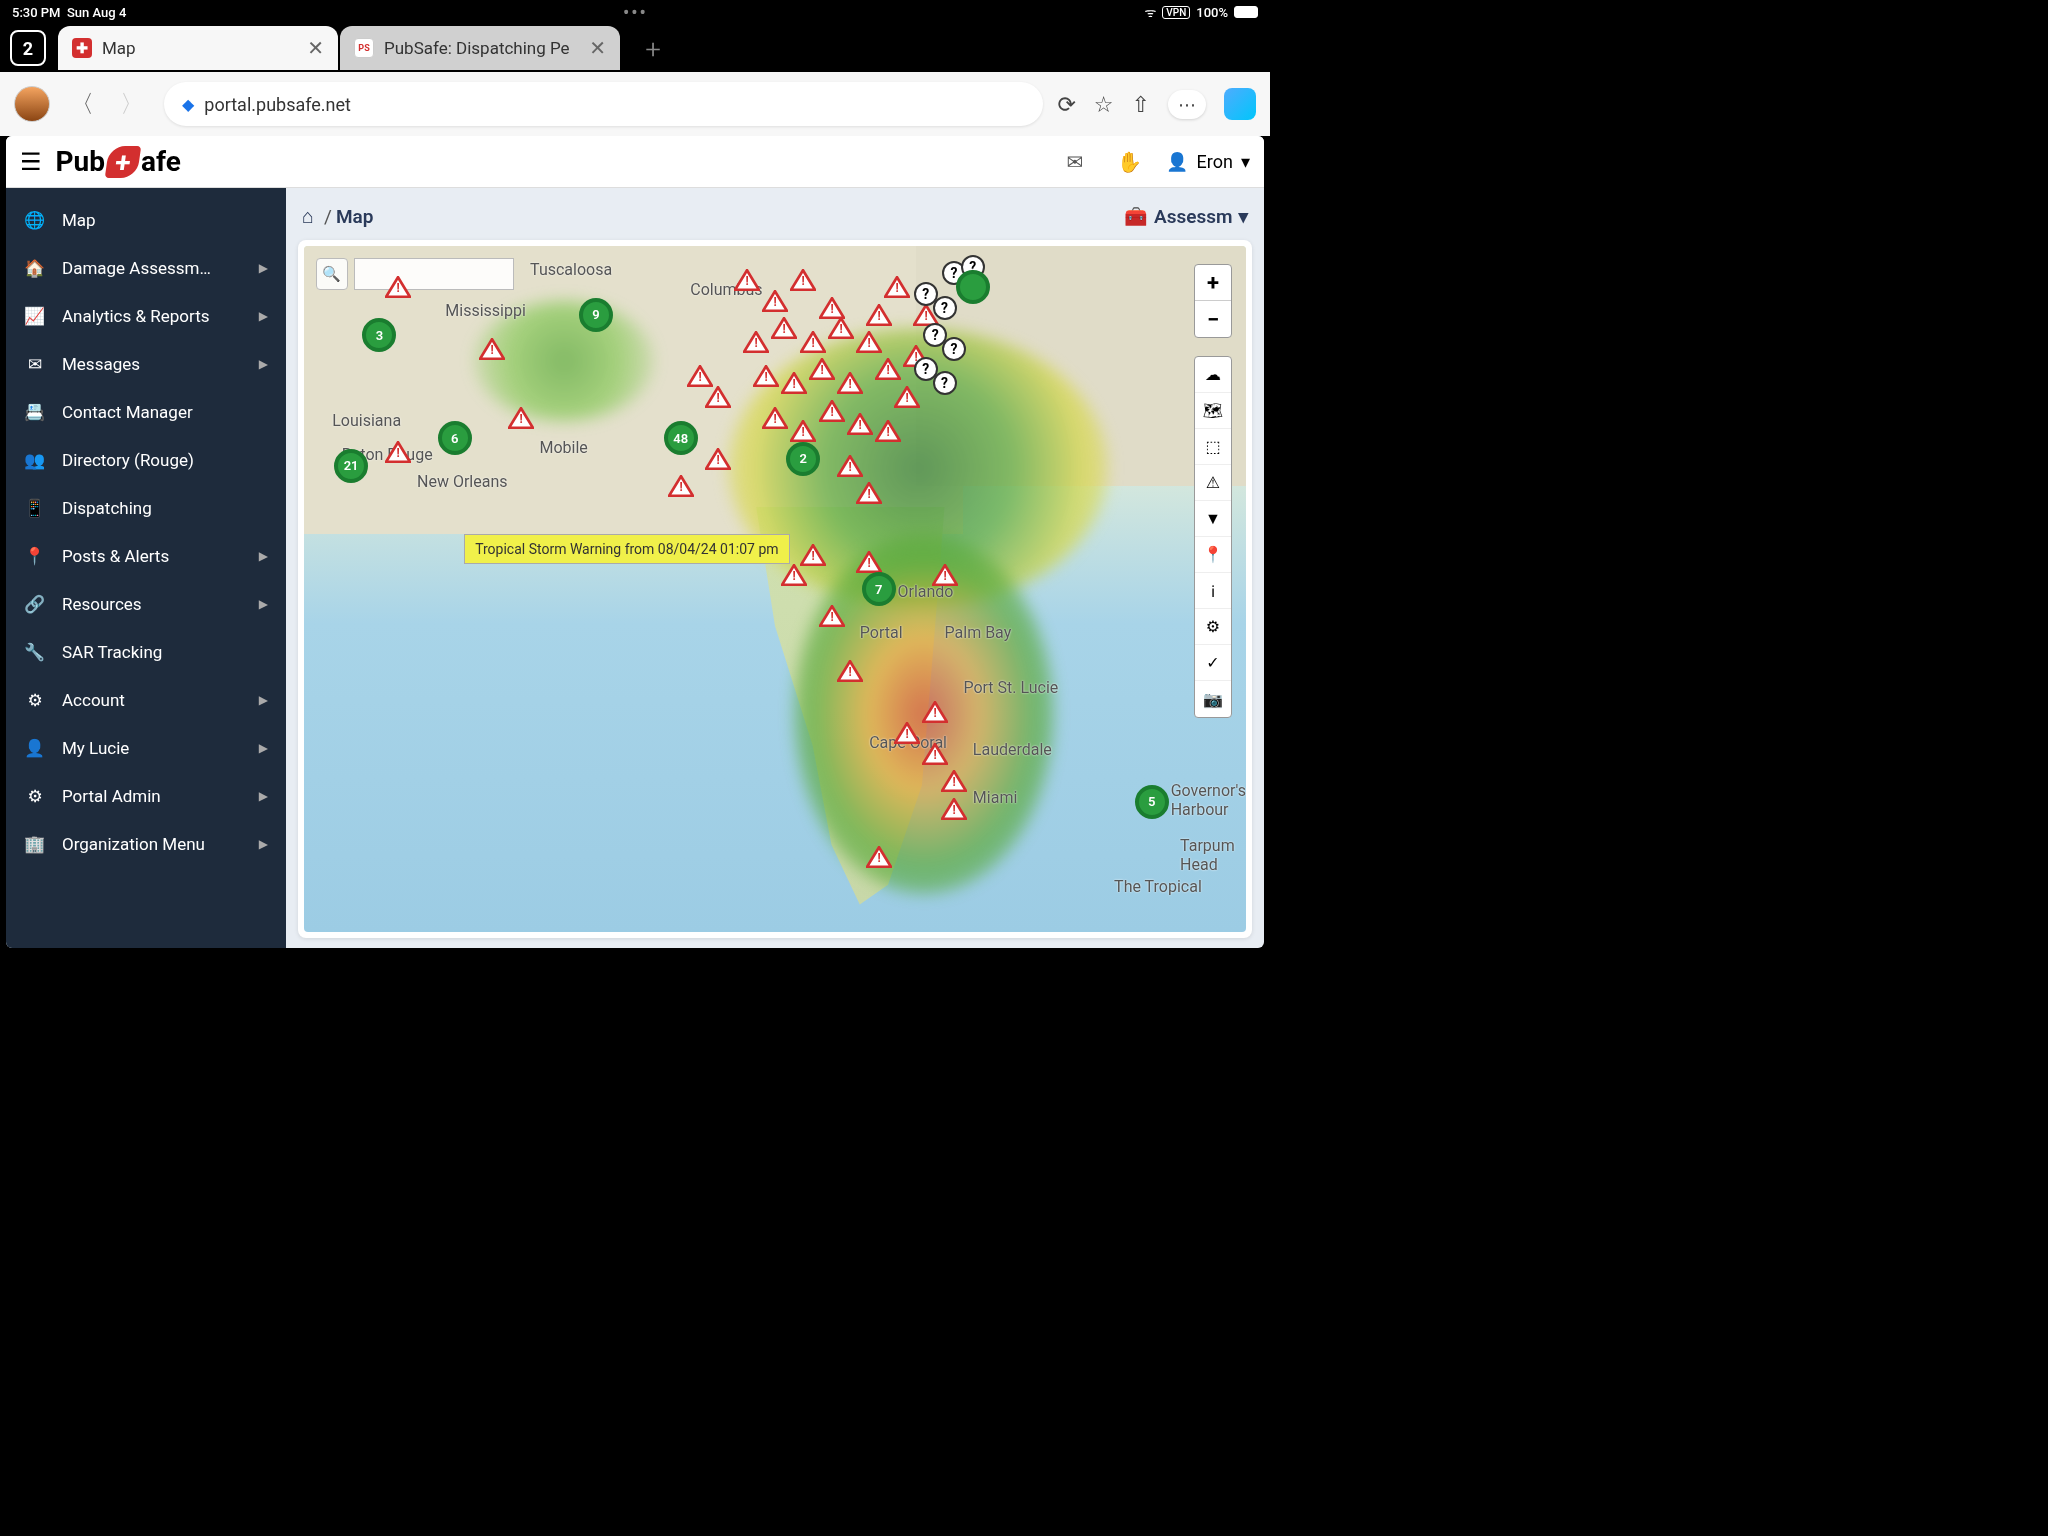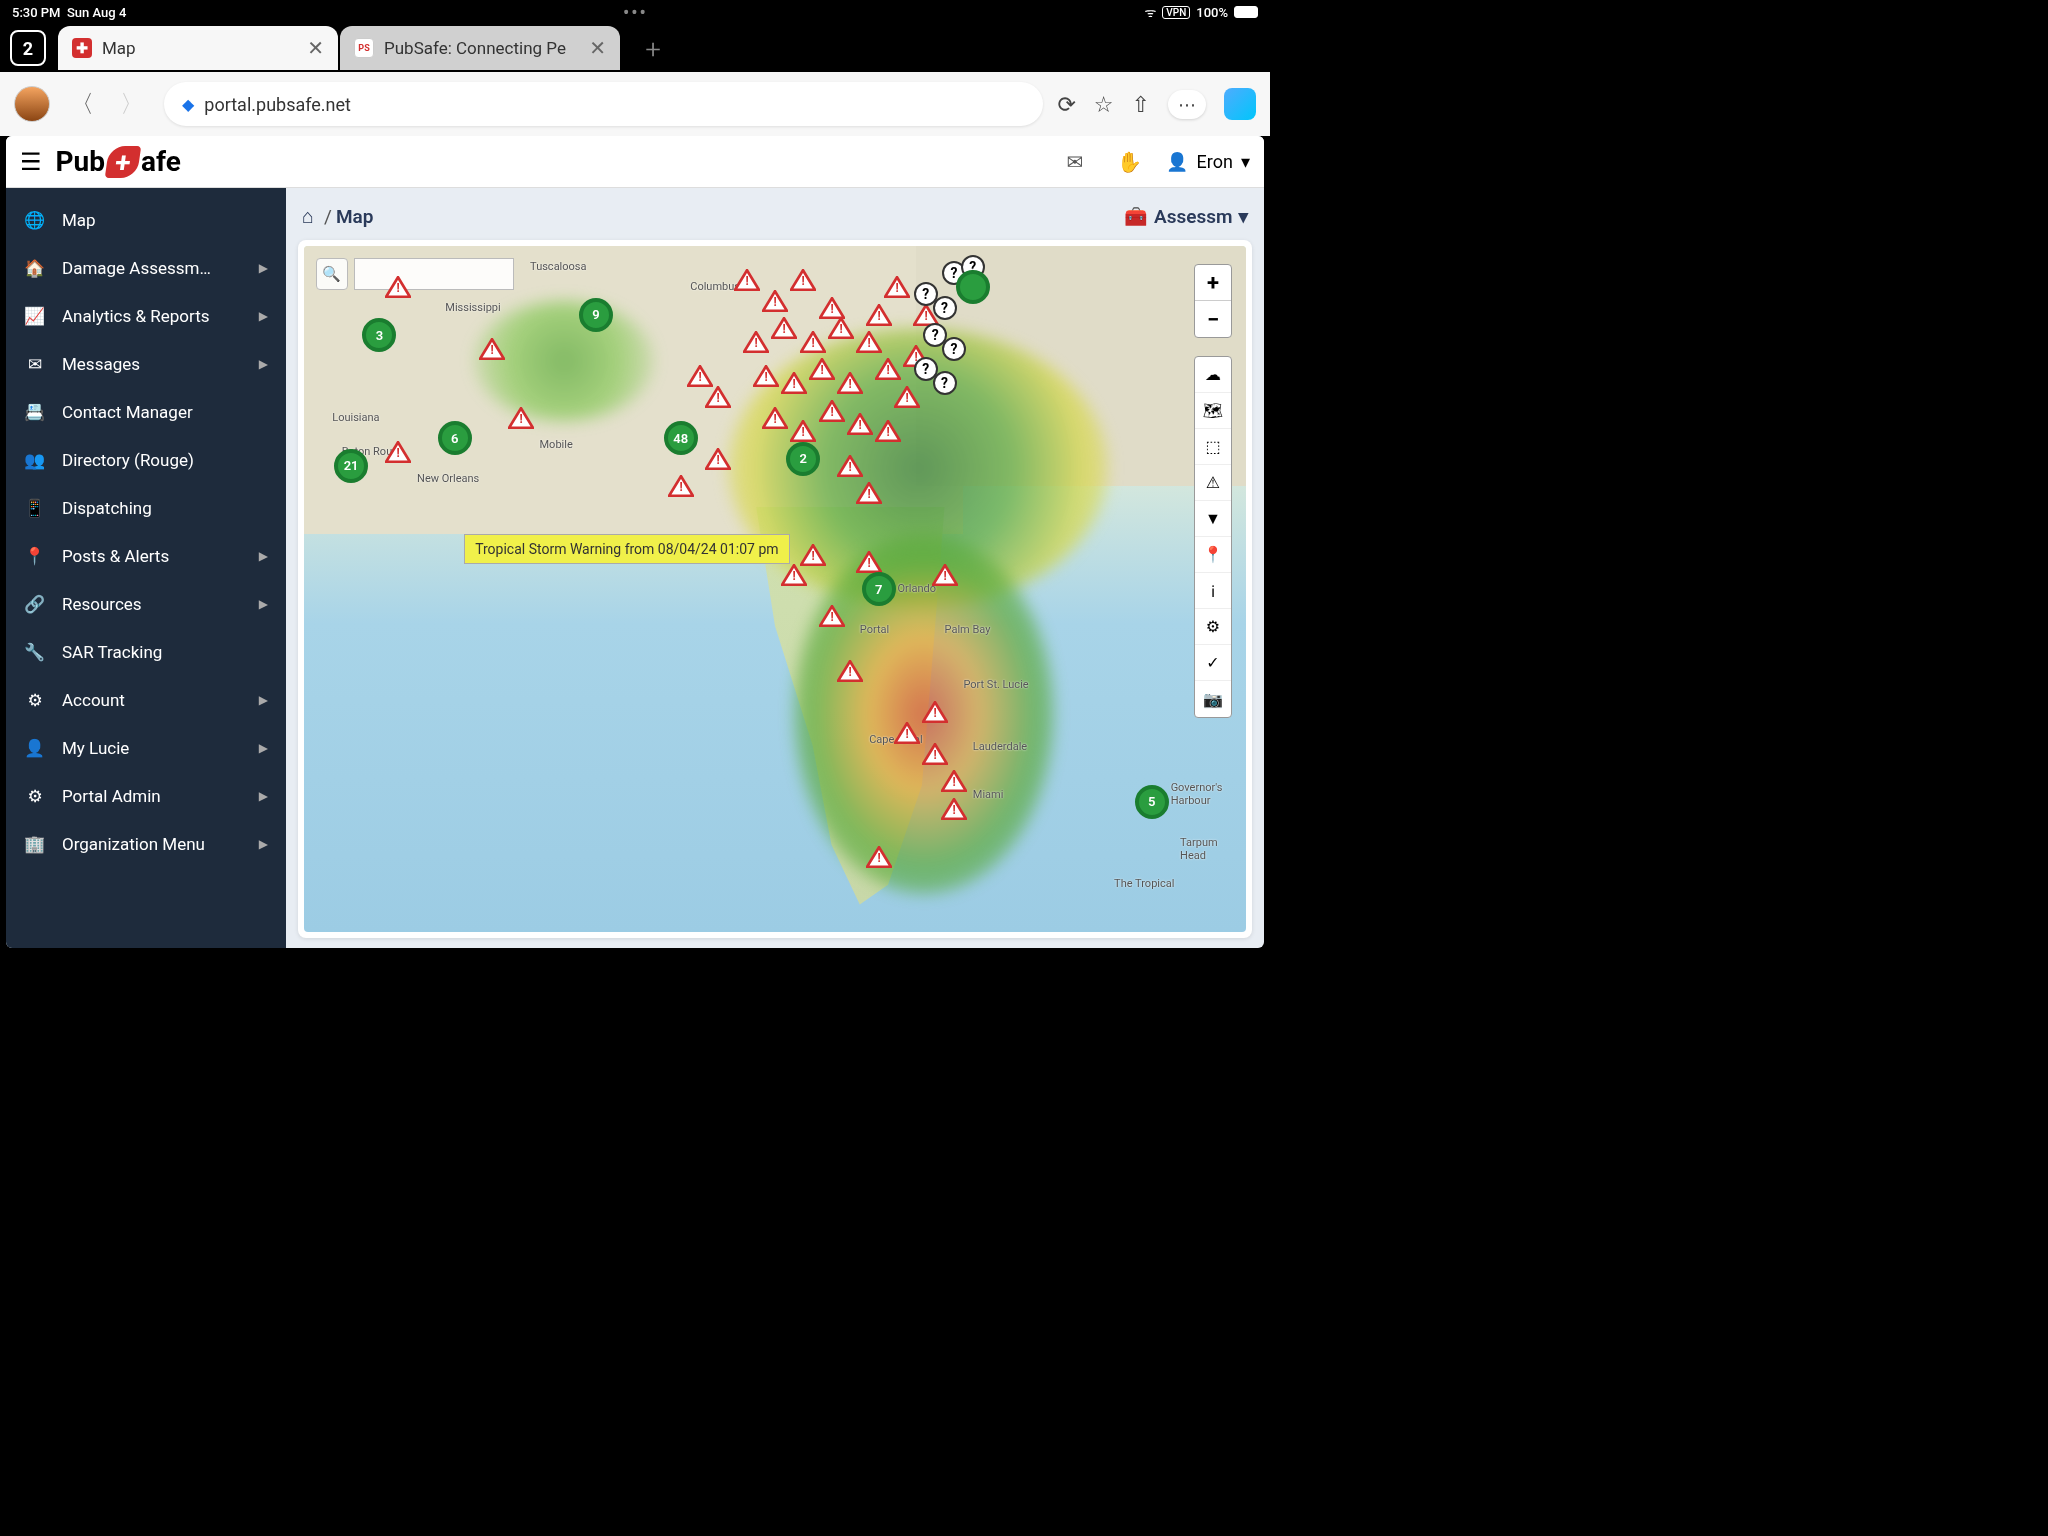--- a/index.html
+++ b/index.html
@@ -53,21 +53,21 @@
 .map-canvas{position:absolute;inset:6px;border-radius:4px;overflow:hidden}
 .map-bg{position:absolute;inset:0;background:linear-gradient(180deg,#d8e8c8 0%,#e8f0d8 25%,#a8d4e8 55%,#9ccce4 100%)}
 .land{position:absolute;background:#e8e4d0}
 .land.fl{left:48%;top:38%;width:20%;height:58%;background:linear-gradient(#d0e0b0,#c8d8a8);clip-path:polygon(0 0,100% 0,95% 30%,88% 70%,70% 95%,55% 100%,40% 85%,30% 60%,10% 30%)}
 .land.gulf{left:0;top:0;width:70%;height:42%;background:#e4e0cc}
 .land.atl{left:65%;top:0;width:35%;height:35%;background:#e0dcc8}
 .radar{position:absolute;border-radius:50%;filter:blur(8px);opacity:0.7}
 .radar.r1{left:45%;top:12%;width:380px;height:280px;background:radial-gradient(circle,#2a7a2a,#5aaa3a 40%,#d8d848 70%,transparent)}
 .radar.r2{left:52%;top:42%;width:260px;height:360px;background:radial-gradient(ellipse,#d84828,#e8a838 30%,#5aaa3a 60%,transparent)}
 .radar.r3{left:18%;top:8%;width:180px;height:120px;background:radial-gradient(circle,#5aaa3a,#8aca5a 50%,transparent)}
-.city-label{position:absolute;font-size:11px;color:#555;text-shadow:0 0 2px #fff}
+.city-label{position:absolute;font-size:16px;color:#555;text-shadow:0 0 2px #fff}
 .cluster{position:absolute;width:34px;height:34px;border-radius:50%;background:#2a9d3f;border:4px solid #1a7d2f;color:#fff;display:flex;align-items:center;justify-content:center;font-size:13px;font-weight:600;transform:translate(-50%,-50%)}
 .hazard{position:absolute;width:26px;height:22px;transform:translate(-50%,-50%)}
 .hazard svg{width:100%;height:100%}
 .q-marker{position:absolute;width:24px;height:24px;border-radius:50%;background:#fff;border:2px solid #333;display:flex;align-items:center;justify-content:center;font-weight:700;font-size:14px;transform:translate(-50%,-50%)}
 .tooltip{position:absolute;background:#f0f04a;border:1px solid #aaa;padding:6px 10px;font-size:14px;color:#333;white-space:nowrap}
 .map-search{position:absolute;top:12px;left:12px;display:flex;align-items:center;gap:6px}
 .search-btn{width:32px;height:32px;background:rgba(255,255,255,0.85);border:1px solid #bbb;border-radius:4px;display:flex;align-items:center;justify-content:center;font-size:15px;color:#555;cursor:pointer}
 .search-input{width:160px;height:32px;border:1px solid #bbb;background:rgba(255,255,255,0.9);padding:0 8px;font-size:13px}
 .zoom-ctrl{position:absolute;top:18px;right:14px;display:flex;flex-direction:column;background:#fff;border:1px solid #999;border-radius:4px;overflow:hidden}
 .zoom-btn{width:36px;height:36px;display:flex;align-items:center;justify-content:center;font-size:22px;font-weight:700;cursor:pointer;border-bottom:1px solid #ccc}
@@ -92,21 +92,21 @@
 
 <div class="browser-tabs">
   <div class="tab-count">2</div>
   <div class="tab">
     <div class="tab-favicon">✚</div>
     <div class="tab-title">Map</div>
     <div class="tab-close">✕</div>
   </div>
   <div class="tab inactive">
     <div class="tab-favicon ps">PS</div>
-    <div class="tab-title">PubSafe: Connecting Pe</div>
+    <div class="tab-title">PubSafe: Dispatching Pe</div>
     <div class="tab-close">✕</div>
   </div>
   <div class="new-tab">＋</div>
 </div>
 
 <div class="url-bar-row">
   <div class="profile-pic"></div>
   <div class="nav-arrow">〈</div>
   <div class="nav-arrow disabled">〉</div>
   <div class="url-input">

